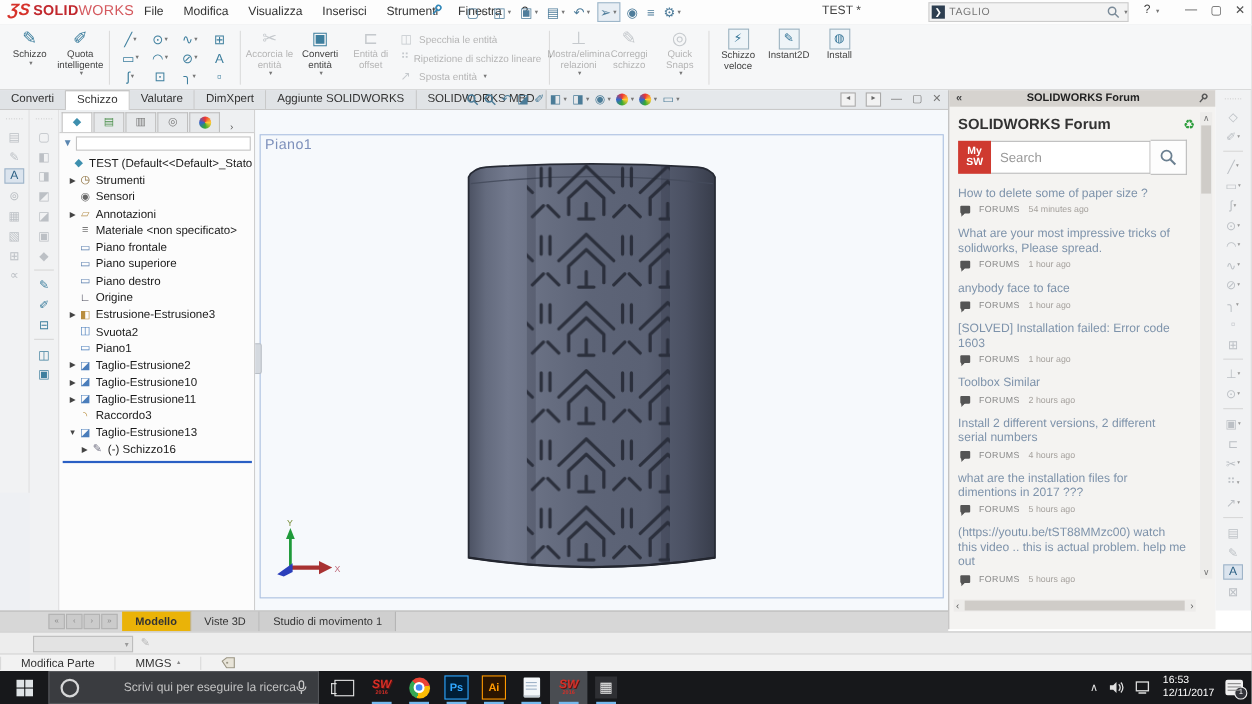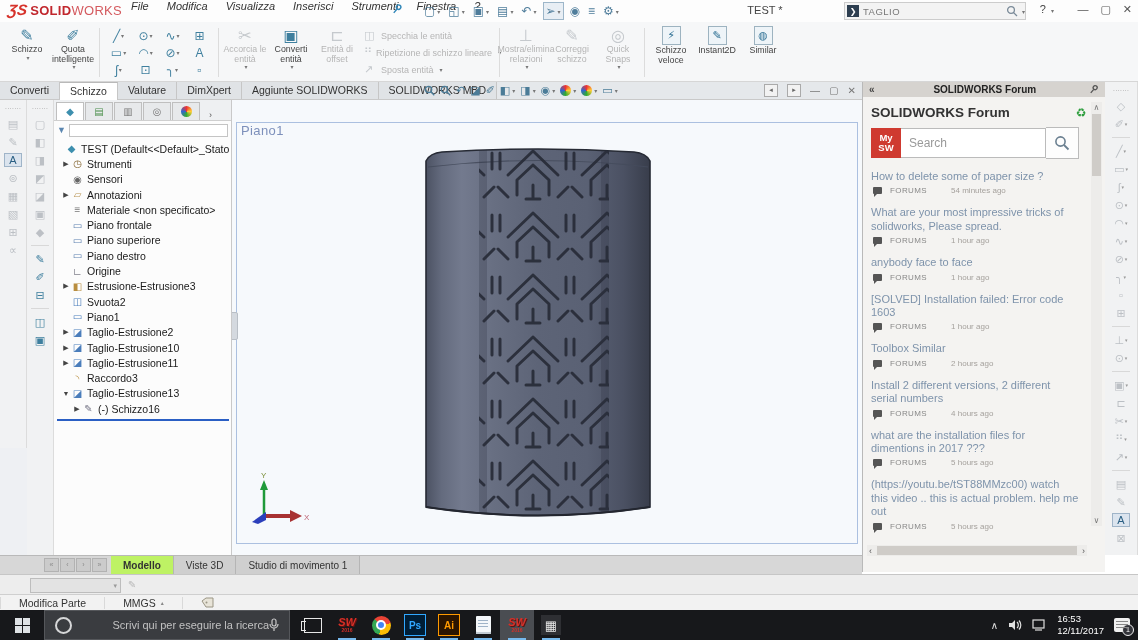--- a/index.html
+++ b/index.html
@@ -5,21 +5,21 @@
   html,body{margin:0;padding:0;background:#888;}
   #app{position:relative;width:1138px;height:640px;background:#fff;overflow:hidden;
        font-family:"Liberation Sans","DejaVu Sans",sans-serif;-webkit-font-smoothing:antialiased;}
 
   
   .titlebar{position:absolute;top:0;left:0;width:1138px;height:22px;background:#fdfdfd;border-bottom:1px solid #e3e3e3;}
   .swlogo{position:absolute;left:8px;top:1px;display:flex;align-items:baseline;}
   .swoosh{font-style:italic;font-weight:bold;font-size:15px;color:#d6332b;transform:skewX(-8deg);margin-right:3px;}
   .logosolid{font-weight:bold;font-size:13px;color:#c1272d;letter-spacing:.3px;}
   .logoworks{font-weight:normal;font-size:13px;color:#d4595e;letter-spacing:.3px;}
-  .menus{position:absolute;left:122px;top:0;height:22px;display:flex;align-items:flex-start;font-style:italic;}
+  .menus{position:absolute;left:122px;top:0;height:22px;display:flex;align-items:center;}
   .menu-item{padding:0 9px;font-size:11px;color:#333;}
   .pinbtn{position:absolute;left:392px;top:3px;}
   .qa{position:absolute;left:420px;top:0;height:22px;display:flex;align-items:center;}
   .qa-btn{display:flex;align-items:center;margin:0 2px;padding:1px 2px;color:#4f7d9b;font-size:12px;}
   .qa-btn.pressed{border:1px solid #9db6c9;background:#e8eef4;}
   .caret{font-size:6px;color:#777;margin-left:2px;}
   .doc-title{position:absolute;left:680px;top:4px;width:170px;text-align:center;font-size:11px;color:#444;}
   .tsearch{position:absolute;right:112px;top:2px;width:180px;height:16px;background:#f3f3f3;border:1px solid #ccc;display:flex;align-items:center;}
   .tsearch .stile{width:12px;height:12px;background:#2d3e50;color:#fff;font-size:8px;display:flex;align-items:center;justify-content:center;margin:0 4px 0 2px;}
   .tsearch .sval{flex:1;font-size:9.5px;color:#777;letter-spacing:.5px;}
@@ -96,35 +96,35 @@
   .fsearch{display:flex;align-items:center;margin:8px 26px 0 8px;height:30px;}
   .mysw{width:30px;height:30px;background:#cf3a30;color:#fff;font-weight:bold;font-size:9.5px;line-height:1.05;display:flex;flex-direction:column;align-items:center;justify-content:center;}
   .finput{flex:1;height:28px;border:1px solid #bbb;border-left:none;background:#fff;display:flex;align-items:center;padding-left:8px;font-size:12px;color:#999;}
   .fbtn{width:32px;height:30px;border:1px solid #bbb;border-left:none;background:#fdfdfd;display:flex;align-items:center;justify-content:center;}
   .posts{position:absolute;left:8px;top:88px;width:208px;bottom:30px;overflow:hidden;}
   .post{margin-bottom:11px;}
   .ptitle{font-size:11px;color:#7e93ab;line-height:1.22;}
   .pmeta{display:flex;align-items:center;margin-top:3px;padding-left:2px;}
   .bubble{width:9px;height:7px;background:#555;border-radius:1px;position:relative;margin-right:8px;flex:none;}
   .bubble::after{content:"";position:absolute;left:1px;bottom:-3px;border:2px solid transparent;border-top-color:#555;border-left-color:#555;}
-  .psrc{font-size:8px;color:#888;letter-spacing:.4px;margin-right:24px;}
+  .psrc{font-size:8px;color:#888;letter-spacing:.4px;margin-right:8px;}
   .ptime{font-size:8px;color:#a5a19d;}
   .fvscroll{position:absolute;right:3px;top:20px;width:11px;bottom:46px;background:#edecea;}
   .fvthumb{position:absolute;left:1px;top:12px;width:9px;height:62px;background:#cfccc8;}
   .fvup,.fvdn{position:absolute;left:0;width:11px;text-align:center;font-size:8px;color:#777;}
   .fhscroll{position:absolute;left:4px;right:18px;bottom:16px;height:11px;background:#edecea;display:flex;align-items:center;}
   .fhthumb{flex:1;height:9px;background:#cfccc8;margin:0 3px;}
   .fharrow{font-size:9px;color:#555;padding:0 2px;}
 
   
   .btabs{position:absolute;left:0;top:555px;width:862px;height:19px;background:#d7d7d7;border-top:1px solid #b9b9b9;display:flex;align-items:stretch;box-sizing:border-box;}
   .bnav{display:flex;align-items:center;gap:1px;margin:2px 4px 2px 44px;}
   .bnavbtn{width:13px;height:12px;background:#cbcbcb;border:1px solid #b2b2b2;font-size:7px;line-height:11px;text-align:center;color:#8a8a8a;}
   .btab{padding:0 12px;font-size:10px;color:#333;background:#cfcfcf;border-right:1px solid #b5b5b5;display:flex;align-items:center;}
-  .btab.active{background:#bef264;font-weight:bold;}
+  .btab.active{background:#eab308;font-weight:bold;}
   .subrow{position:absolute;left:0;top:574px;width:1138px;height:20px;background:#ededed;border-top:1px solid #c6c6c6;box-sizing:border-box;}
   .subsel{position:absolute;left:30px;top:3px;width:86px;height:13px;background:#e3e3e3;border:1px solid #bdbdbd;display:flex;align-items:center;justify-content:flex-end;padding-right:3px;color:#9a9a9a;font-size:7px;}
   .subballoon{position:absolute;left:128px;top:4px;font-size:10px;color:#b9b9b9;}
   .statusbar{position:absolute;left:0;top:594px;width:1138px;height:16px;background:#f2f2f2;border-top:1px solid #cfcfcf;display:flex;align-items:center;font-size:10.5px;color:#333;box-sizing:border-box;}
   .statusleft{padding-left:5px;flex:1;}
   .statusitem{padding:0 18px;border-left:1px solid #d9d9d9;height:12px;display:flex;align-items:center;gap:5px;}
 
   
   .taskbar{position:absolute;left:0;top:610px;width:1138px;height:30px;background:#17181b;display:flex;align-items:center;}
   .startbtn{width:44px;height:30px;display:flex;align-items:center;justify-content:center;}
@@ -357,21 +357,21 @@
       <span class="bigbtn">
         <span class="tile">⚡</span>
         <span>Schizzo veloce</span>
       </span>
       <span class="bigbtn">
         <span class="tile">✎</span>
         <span>Instant2D</span>
       </span>
       <span class="bigbtn">
         <span class="tile">◍</span>
-        <span>Similar</span>
+        <span>Install</span>
       </span>
     </div>
 
   <div class="tabrow"><span id="cmdtabs"><span class="cmdtab">Converti</span><span class="cmdtab active">Schizzo</span><span class="cmdtab">Valutare</span><span class="cmdtab">DimXpert</span><span class="cmdtab">Aggiunte SOLIDWORKS</span><span class="cmdtab">SOLIDWORKS MBD</span></span></div>
   <div class="headsup" id="headsup">
       <span class="hicon">
         <svg width="11" height="11" viewBox="0 0 11 11">
           <circle cx="4.5" cy="4.5" r="3.2" fill="none" stroke="#4b7c98" stroke-width="1.3"></circle>
           <line x1="7" y1="7" x2="10.3" y2="10.3" stroke="#4b7c98" stroke-width="1.3"></line>
         </svg>

